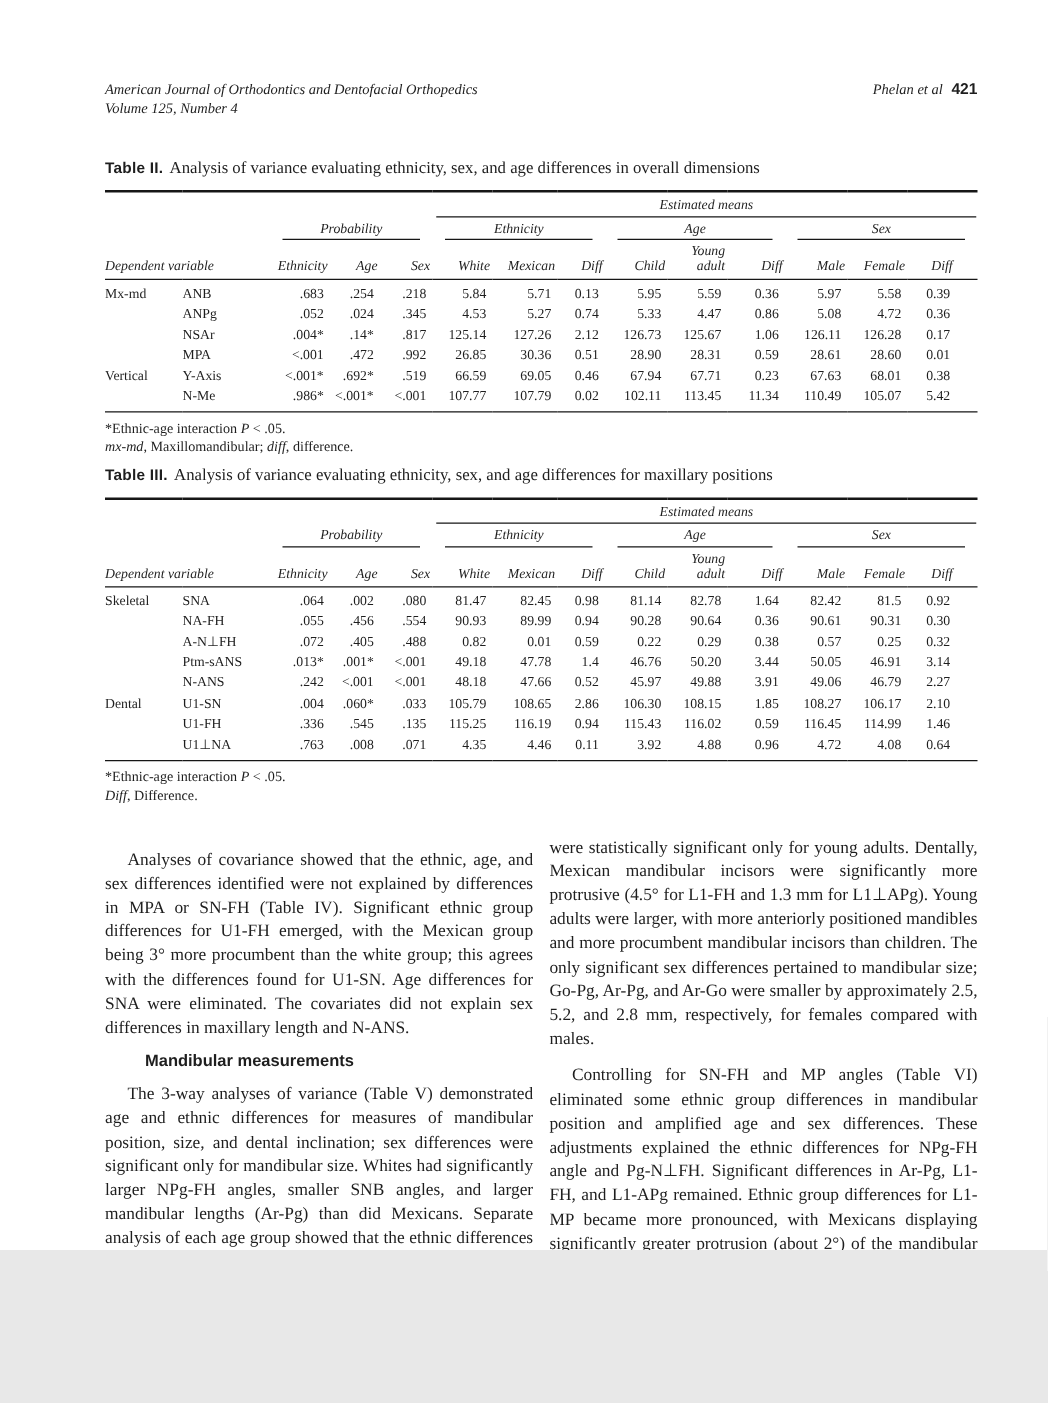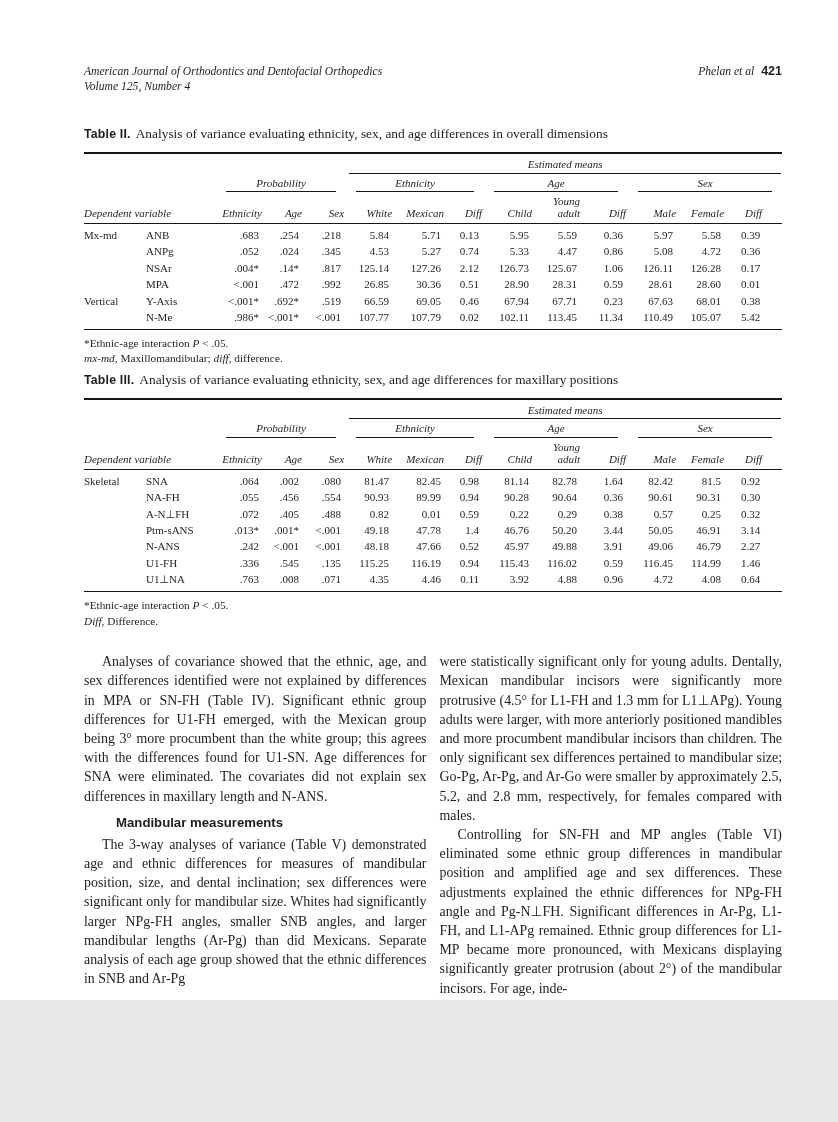--- a/index.html
+++ b/index.html
@@ -47,21 +47,21 @@
   tbody tr:first-child td{padding-top:5px;}
   tbody tr:last-child td{padding-bottom:5px;}
 
   .footnotes{margin-top:6px; font-size:11.3px; line-height:15.5px;}
   .fn-italic{font-style:italic;}
 
   
   .bodycols{display:flex; gap:13px; margin-top:23px;}
   .bcol{width:342.5px;}
   .bodyp{margin:0; text-align:justify; font-size:13.9px; line-height:19.2px;}
-  .bodyp.indent{text-indent:18px;}
+  .bodyp.indent{text-indent:18px;margin-top:10px;}
   .section-head{font-family:"Liberation Sans", sans-serif; font-weight:700; font-size:13.2px;
     margin:9px 0 5px 0;padding-left:32px;}
 </style>
 </head>
 <body>
 
 <div class="page">
   <div class="content">
 
     <div class="runhead">
@@ -373,20 +373,36 @@
               <td class="cell-num">47.66</td>
               <td class="cell-num">0.52</td>
               <td class="cell-num">45.97</td>
               <td class="cell-num">49.88</td>
               <td class="cell-num">3.91</td>
               <td class="cell-num">49.06</td>
               <td class="cell-num">46.79</td>
               <td class="cell-num">2.27</td>
             </tr>
             <tr>
+              <td class="cell-group">Dental</td>
+              <td class="cell-var">U1-SN</td>
+              <td class="cell-num">.004</td>
+              <td class="cell-num">.060*</td>
+              <td class="cell-num">.033</td>
+              <td class="cell-num">105.79</td>
+              <td class="cell-num">108.65</td>
+              <td class="cell-num">2.86</td>
+              <td class="cell-num">106.30</td>
+              <td class="cell-num">108.15</td>
+              <td class="cell-num">1.85</td>
+              <td class="cell-num">108.27</td>
+              <td class="cell-num">106.17</td>
+              <td class="cell-num">2.10</td>
+            </tr>
+            <tr>
               <td class="cell-group"></td>
               <td class="cell-var">U1-FH</td>
               <td class="cell-num">.336</td>
               <td class="cell-num">.545</td>
               <td class="cell-num">.135</td>
               <td class="cell-num">115.25</td>
               <td class="cell-num">116.19</td>
               <td class="cell-num">0.94</td>
               <td class="cell-num">115.43</td>
               <td class="cell-num">116.02</td>

